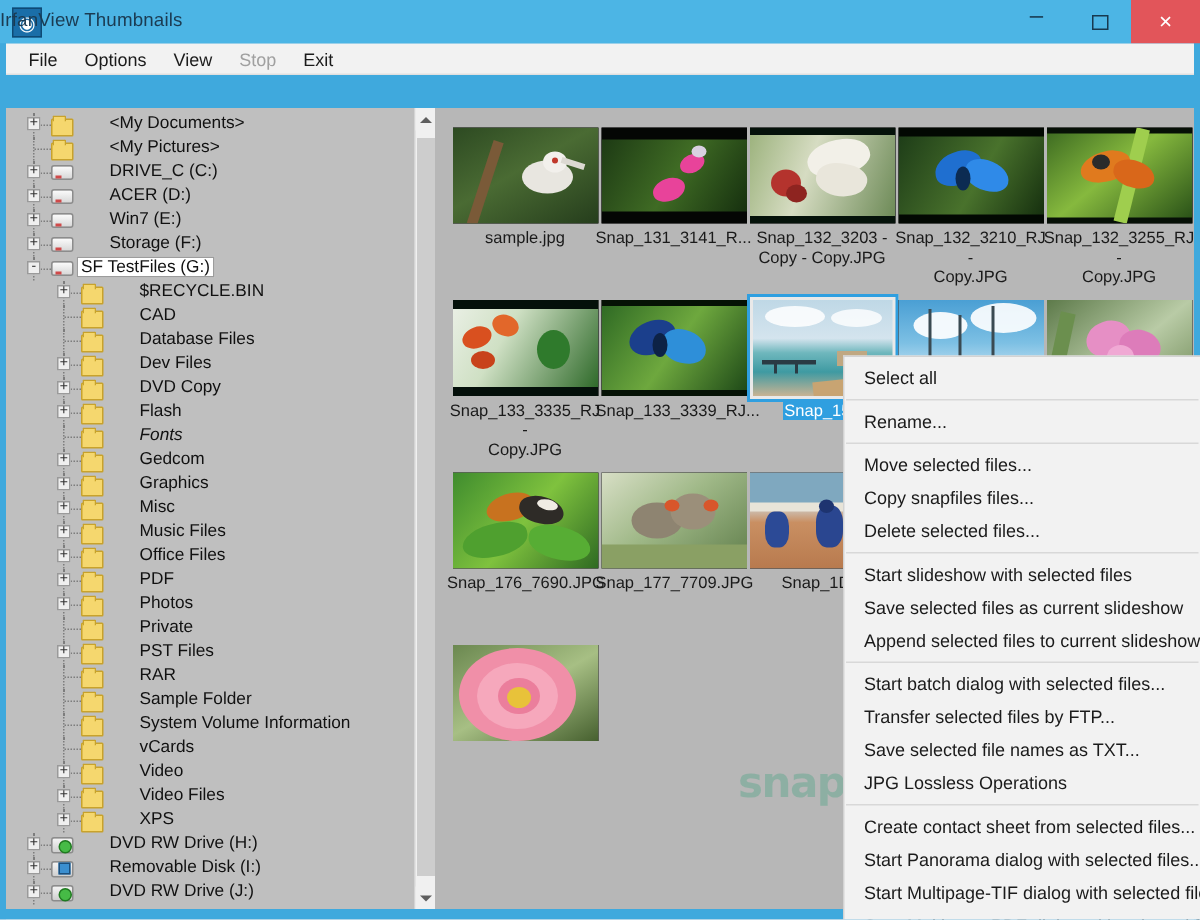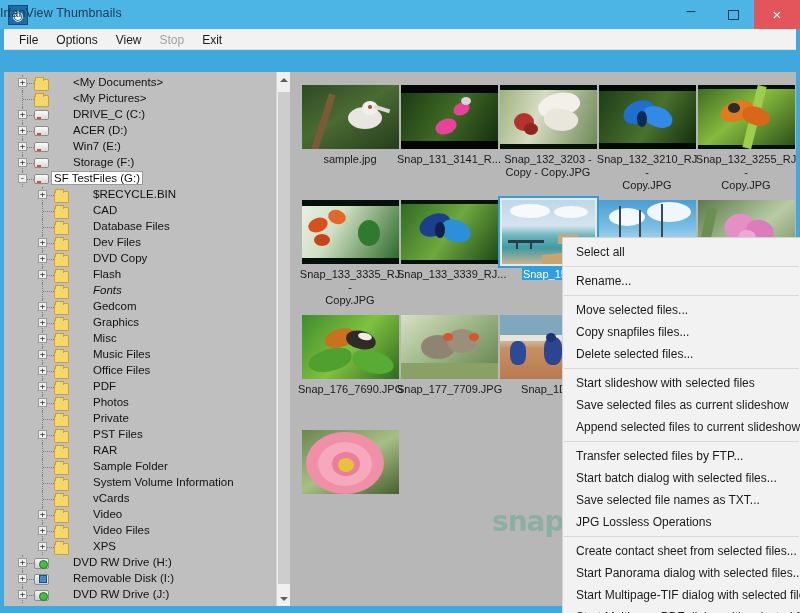--- a/index.html
+++ b/index.html
@@ -766,22 +766,22 @@
       <div class="ctx-item">Rename...</div>
       <div class="ctx-sep"></div>
       <div class="ctx-item">Move selected files...</div>
       <div class="ctx-item">Copy snapfiles files...</div>
       <div class="ctx-item">Delete selected files...</div>
       <div class="ctx-sep"></div>
       <div class="ctx-item">Start slideshow with selected files</div>
       <div class="ctx-item">Save selected files as current slideshow</div>
       <div class="ctx-item">Append selected files to current slideshow</div>
       <div class="ctx-sep"></div>
+      <div class="ctx-item">Start batch dialog with selected files...</div>
       <div class="ctx-item">Transfer selected files by FTP...</div>
-      <div class="ctx-item">Start batch dialog with selected files...</div>
       <div class="ctx-item">Save selected file names as TXT...</div>
       <div class="ctx-item">JPG Lossless Operations</div>
       <div class="ctx-sep"></div>
       <div class="ctx-item">Create contact sheet from selected files...</div>
       <div class="ctx-item">Start Panorama dialog with selected files...</div>
       <div class="ctx-item">Start Multipage-TIF dialog with selected files...</div>
       <div class="ctx-item">Start Multipage-PDF dialog with selected files...</div>
     </div>
 
   <div class="watermark">snapfiles</div>

